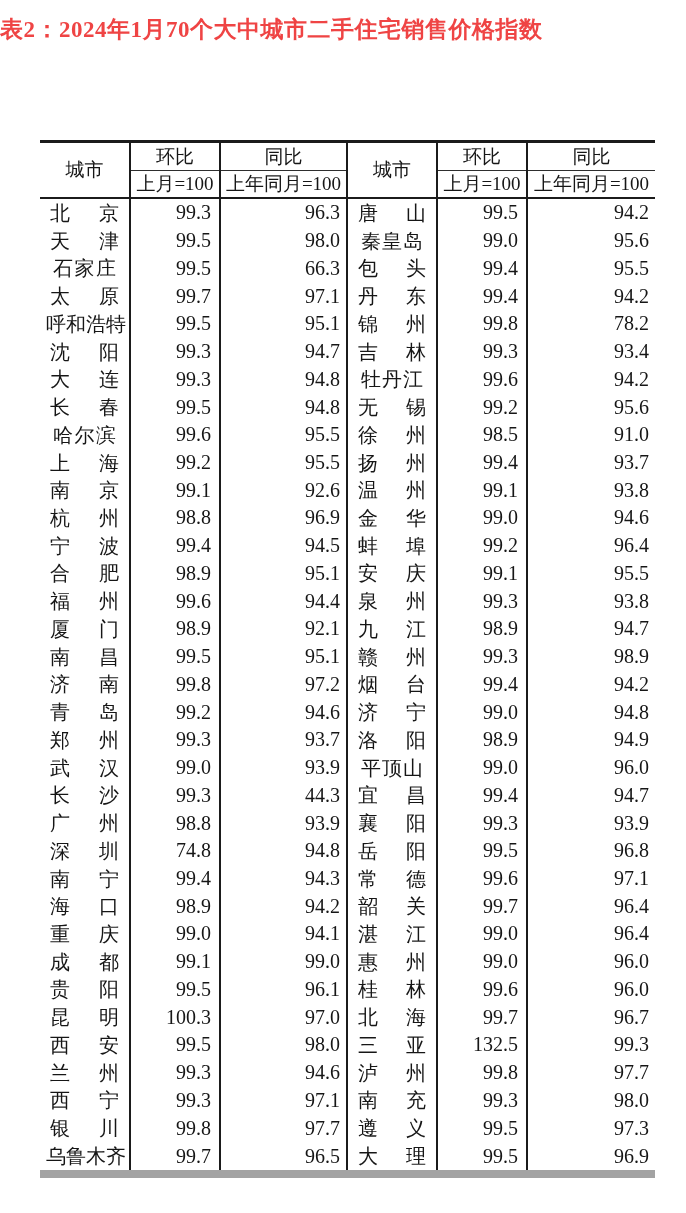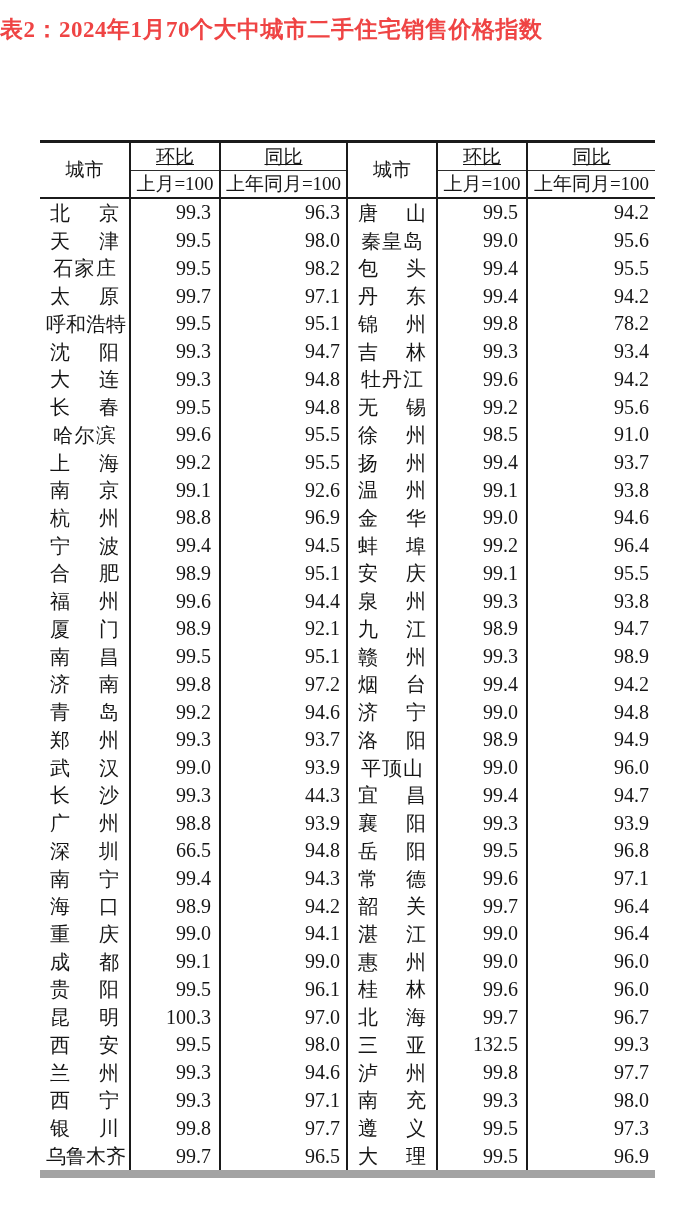--- a/index.html
+++ b/index.html
@@ -20,21 +20,21 @@
   }
   col.c-city{width:90px;}
   col.c-mom{width:90px;}
   col.c-yoy1{width:127px;}
   col.c-yoy2{width:128px;}
   th,td{padding:0;margin:0;font-weight:400;vertical-align:middle;}
   .vr{border-right:2px solid #1b1b1b;}
   th{font-size:19px;text-align:center;color:#161616;}
   tr.hrow1 th{height:27px;}
   tr.hrow2 th{height:26px;}
-  .midb{border-bottom:1px solid #2e2e2e;text-decoration:underline;}
+  .midb{border-bottom:1px solid #2e2e2e;}
   .hb{border-bottom:2px solid #1b1b1b;}
   td{font-size:20px;height:27px;color:#161616;}
   td.num{text-align:right;padding-right:8px;font-variant-numeric:lining-nums;}
   td.num.yoy{padding-right:6px;}
   .cname{display:flex;justify-content:space-between;align-items:center;}
   .cname span{display:inline-block;line-height:1;}
   .n2{padding:0 10px;}
   .n3{padding:0 13px;}
   .n4{padding:0 6px;}
 </style>
@@ -110,21 +110,21 @@
         </tr>
         <tr>
           <td class="city vr">
             <span class="cname n3">
               <span>石</span>
               <span>家</span>
               <span>庄</span>
             </span>
           </td>
           <td class="num mom vr">99.5</td>
-          <td class="num yoy vr">98.2</td>
+          <td class="num yoy vr">66.3</td>
           <td class="city vr">
             <span class="cname n2">
               <span>包</span>
               <span>头</span>
             </span>
           </td>
           <td class="num mom vr">99.4</td>
           <td class="num yoy">95.5</td>
         </tr>
         <tr>
@@ -492,21 +492,21 @@
           <td class="num mom vr">99.3</td>
           <td class="num yoy">93.9</td>
         </tr>
         <tr>
           <td class="city vr">
             <span class="cname n2">
               <span>深</span>
               <span>圳</span>
             </span>
           </td>
-          <td class="num mom vr">66.5</td>
+          <td class="num mom vr">74.8</td>
           <td class="num yoy vr">94.8</td>
           <td class="city vr">
             <span class="cname n2">
               <span>岳</span>
               <span>阳</span>
             </span>
           </td>
           <td class="num mom vr">99.5</td>
           <td class="num yoy">96.8</td>
         </tr>

